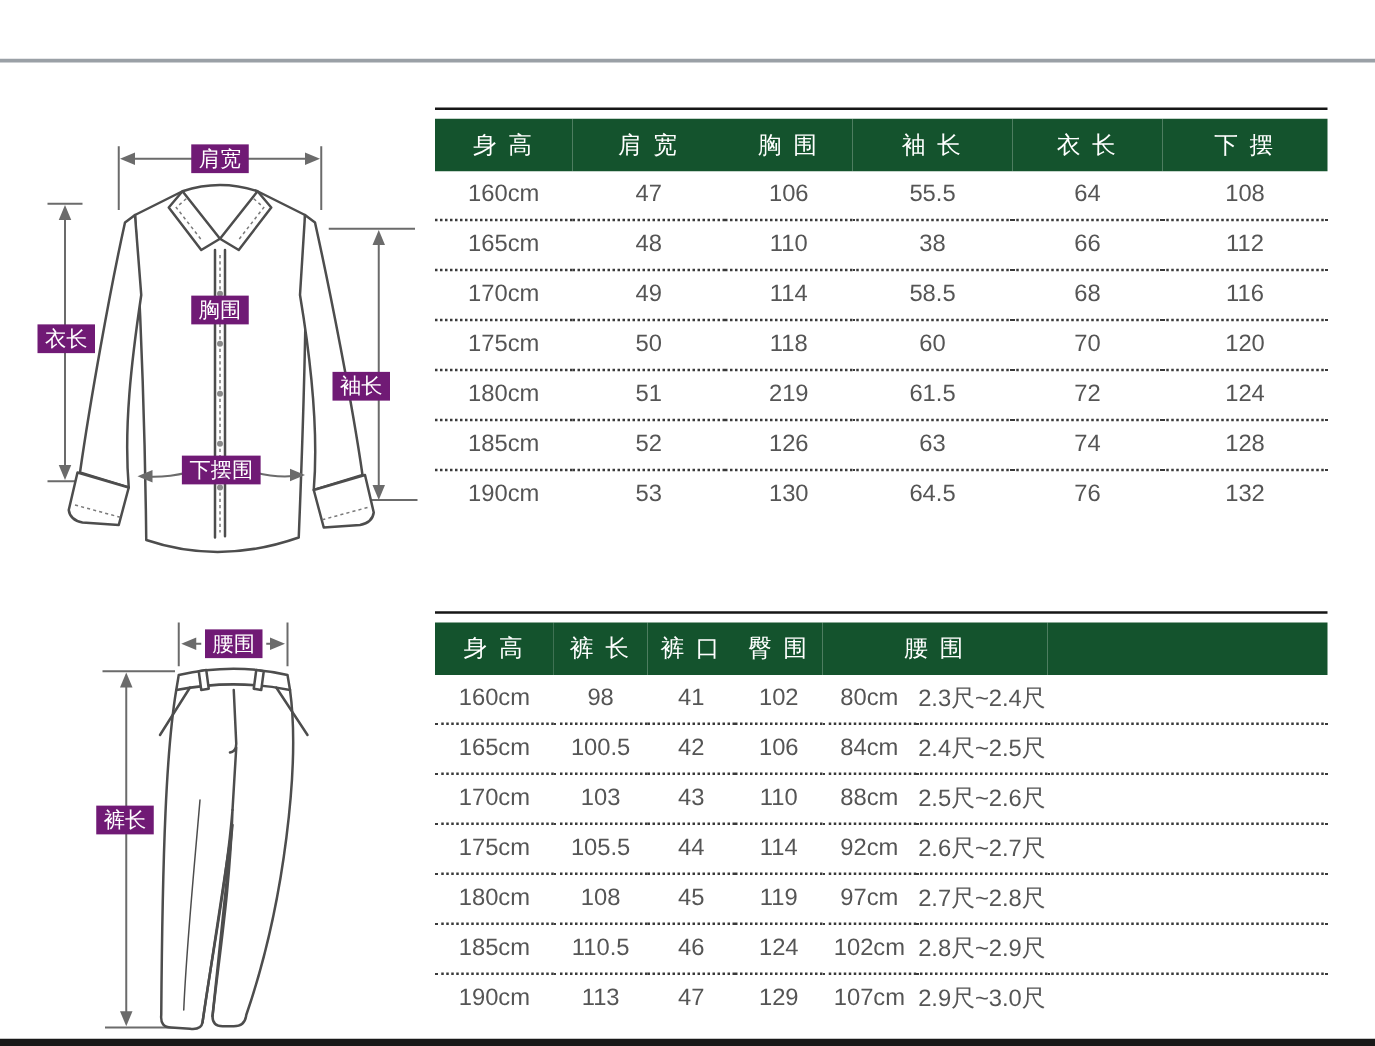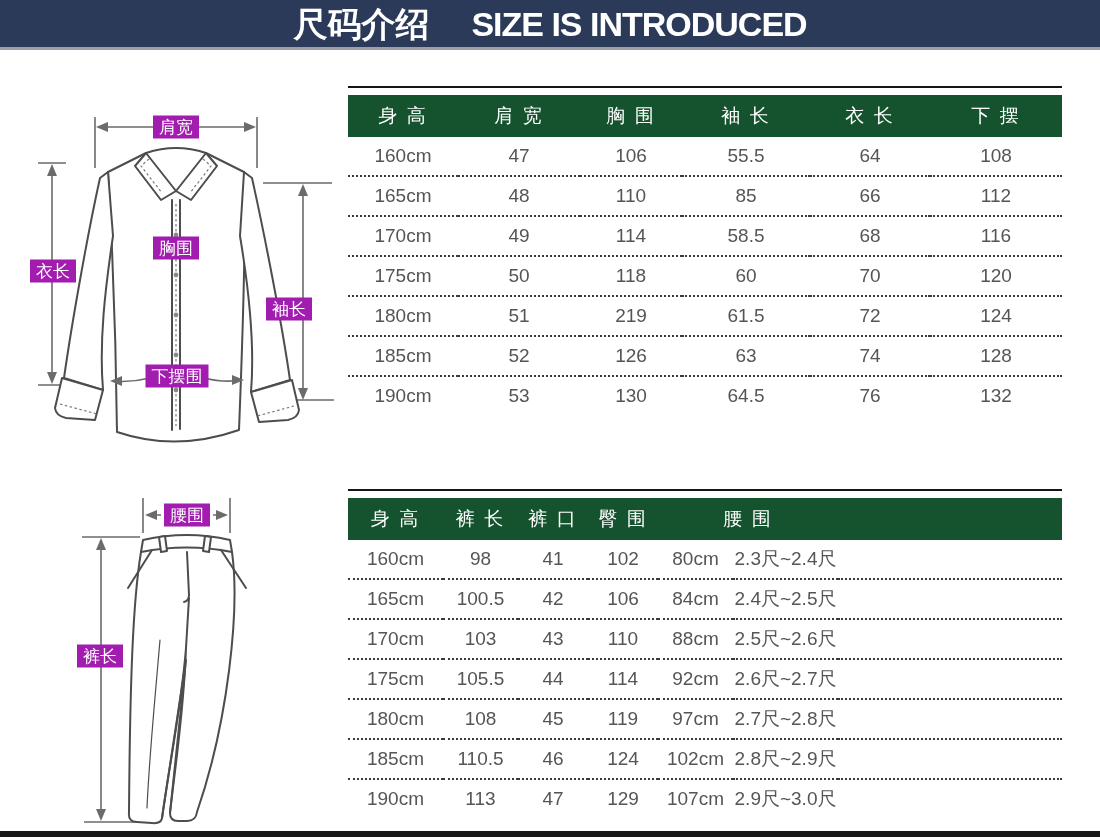--- a/index.html
+++ b/index.html
@@ -23,37 +23,33 @@
         height:42px;text-align:center;letter-spacing:2px;padding:0;}
   table.size-table tbody td{height:38px;text-align:center;font-size:19px;color:#555555;
         border-bottom:2px dotted #3a3a3a;padding:0;white-space:nowrap;}
   table.size-table tbody tr:last-child td{border-bottom:0;}
 
   
   .diagram{position:absolute;left:0;}
   .diagram.shirt{top:60px;width:350px;height:385px;}
   .diagram.pants{top:460px;width:350px;height:371px;text-align:center;}
   .diagram svg{position:absolute;left:0;top:0;}
-  .badge{position:absolute;transform:translate(-50%,-50%);background:#a21caf;color:#ffffff;
+  .badge{position:absolute;transform:translate(-50%,-50%);background:#701a75;color:#ffffff;
          font-size:17px;line-height:1;padding:3px 6px;white-space:nowrap;}
   .line{stroke:#4d4d4d;stroke-width:2;fill:none;stroke-linecap:round;stroke-linejoin:round;}
   .fillwhite{fill:#ffffff;}
   .stitch{stroke:#7a7a7a;stroke-width:1.2;fill:none;stroke-dasharray:2.5 2.5;}
   .dim{stroke:#6b6b6b;stroke-width:1.6;fill:none;}
   .ah{fill:#6b6b6b;stroke:none;}
 </style>
 </head>
 <body>
 
 <div class="page">
 
-  <div class="banner">
-    <span class="t cn">尺码介绍</span>
-    <span class="t en">SIZE IS INTRODUCED</span>
-  </div>
   <div class="banner-underline"></div>
 
   <div class="diagram shirt">
     <svg width="350" height="385" viewBox="0 0 350 385">
 
       <g>
         <path class="dim" d="M95,57 V108 M257,57 V108 M101,67 H251"></path>
         <polygon class="ah" points="96,67 108,62 108,72"></polygon>
         <polygon class="ah" points="256,67 244,62 244,72"></polygon>
       </g>
@@ -147,21 +143,21 @@
             <td>47</td>
             <td>106</td>
             <td>55.5</td>
             <td>64</td>
             <td>108</td>
           </tr>
           <tr>
             <td>165cm</td>
             <td>48</td>
             <td>110</td>
-            <td>85</td>
+            <td>38</td>
             <td>66</td>
             <td>112</td>
           </tr>
           <tr>
             <td>170cm</td>
             <td>49</td>
             <td>114</td>
             <td>58.5</td>
             <td>68</td>
             <td>116</td>

